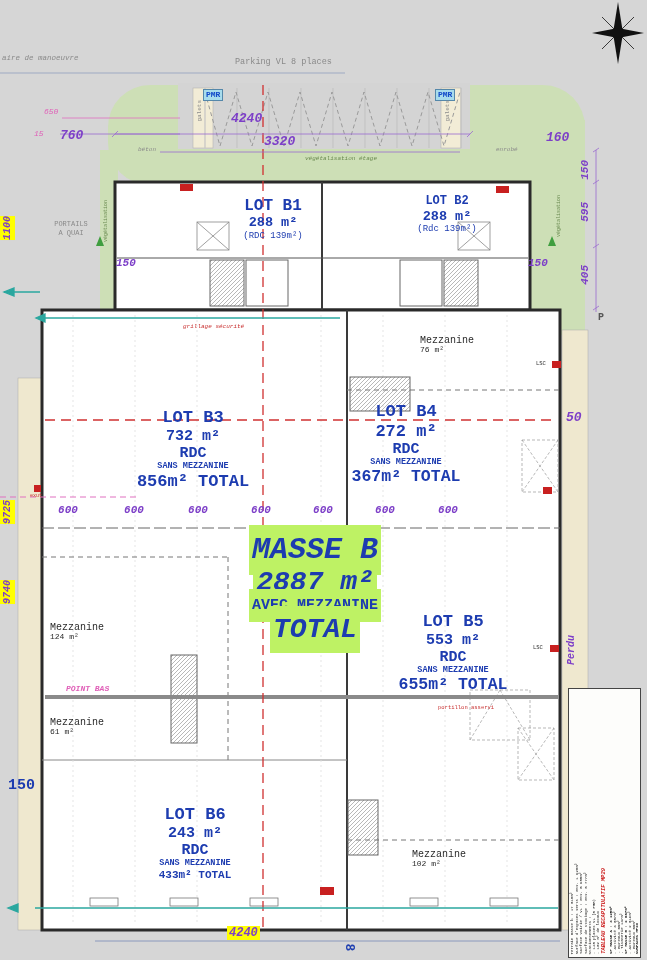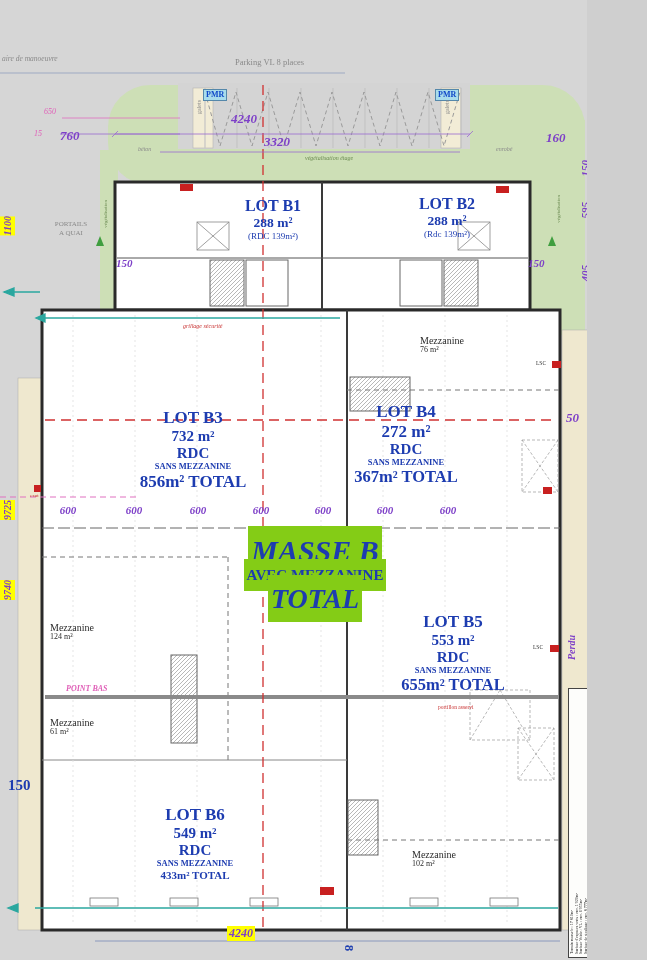--- a/index.html
+++ b/index.html
@@ -1,38 +1,38 @@
 <!DOCTYPE html>
 <html><head>
 <meta charset="utf-8">
 <style>
   *{margin:0;padding:0;box-sizing:border-box}
   body{background:#cfcfcf}
-  .canvas{position:relative;width:587px;height:960px;background:#d6d6d6;
-    font-family:Liberation Serif, serif;overflow:hidden}
+  .canvas{position:relative;width:647px;height:960px;background:#d6d6d6;
+    font-family:Liberation Mono, monospace;overflow:hidden}
   .abs{position:absolute}
   .ctr{text-align:center}
   .it{font-style:italic}
   .b{font-weight:bold}
   .dim{color:#7d3fc8;font-weight:bold;font-style:italic}
   .pink{color:#e060b8;font-style:italic}
   .ylw{background:#ffff00;padding:0 2px}
   .lot{color:#1d3cb0;font-weight:bold;text-align:center;line-height:1.15}
   .gray{color:#8a8a8a}
   .grn{color:#6a8a50}
   .red{color:#c83030}
   .mezz{color:#2b2b2b;text-align:left;line-height:1.1}
   .vt{writing-mode:vertical-rl;transform:rotate(180deg);white-space:nowrap}
   .pmr{background:#a8dcec;color:#1048c8;font-weight:bold;font-size:8px;
     border:0.5px solid #5588aa;padding:0 2px;line-height:10px}
   .panel{position:absolute;left:568px;top:688px;width:73px;height:270px;
     background:#fdfdfb;border:1px solid #444;overflow:hidden}
   .panel .vt{position:absolute;bottom:3px;font-size:4px;color:#222;line-height:1}
   .masse-line{display:block;margin:1px 0}
-  .masse-line span{background:#84cc16;padding:8px 3px}
+  .masse-line span{background:#bef264;padding:8px 3px}
 </style>
 </head>
 <body>
 
 <div class="canvas">
 
   <svg class="abs" style="left:0;top:0" width="647" height="960" viewBox="0 0 647 960">
     <defs>
       <pattern id="hatch" width="4" height="4" patternUnits="userSpaceOnUse">
         <path d="M0 4 L4 0" stroke="#888" stroke-width="0.6"></path>
@@ -217,21 +217,21 @@
   <div class="abs dim ctr" style="left:309px;top:504px;width:28px;font-size:11px">600</div>
   <div class="abs dim ctr" style="left:371px;top:504px;width:28px;font-size:11px">600</div>
   <div class="abs dim ctr" style="left:434px;top:504px;width:28px;font-size:11px">600</div>
 
   <div class="abs lot" style="left:213px;top:197px;width:120px">
     <div style="font-size:16px">LOT B1</div>
     <div style="font-size:13.5px">288 m²</div>
     <div style="font-size:9px;font-weight:normal">(RDC 139m²)</div>
   </div>
   <div class="abs lot" style="left:387px;top:195px;width:120px">
-    <div style="font-size:16px">LOT B2</div>
+    <div style="font-size:12px">LOT B2</div>
     <div style="font-size:13.5px">288 m²</div>
     <div style="font-size:9px;font-weight:normal">(Rdc 139m²)</div>
   </div>
 
   <div class="abs gray ctr" style="left:40px;top:220px;width:62px;font-size:7px;line-height:1.3">
     <div>PORTAILS</div>
     <div>A QUAI</div>
   </div>
 
   <div class="abs red it" style="left:183px;top:323px;font-size:6px">grillage sécurité</div>
@@ -269,28 +269,29 @@
   </div>
   <div class="abs lot" style="left:393px;top:612px;width:120px">
     <div style="font-size:17px">LOT B5</div>
     <div style="font-size:15px">553 m²</div>
     <div style="font-size:15px">RDC</div>
     <div style="font-size:8.5px">SANS MEZZANINE</div>
     <div style="font-size:16.5px">655m² TOTAL</div>
   </div>
   <div class="abs lot" style="left:135px;top:805px;width:120px">
     <div style="font-size:17px">LOT B6</div>
-    <div style="font-size:15px">549 m²</div>
+    <div style="font-size:15px">243 m²</div>
     <div style="font-size:15px">RDC</div>
     <div style="font-size:8.5px">SANS MEZZANINE</div>
     <div style="font-size:11px">433m² TOTAL</div>
   </div>
 
   <div class="abs ctr" style="left:230px;top:534px;width:170px;color:#1d3cb0;font-weight:bold;font-style:italic;line-height:1.05">
     <span class="masse-line" style="font-size:30px"><span>MASSE B</span></span>
+    <span class="masse-line" style="font-size:28px"><span>2887 m²</span></span>
     <span class="masse-line" style="font-size:15px;font-style:normal"><span>AVEC MEZZANINE</span></span>
     <span class="masse-line" style="font-size:28px"><span>TOTAL</span></span>
   </div>
 
   <div class="abs" style="left:536px;top:360px;font-size:5.5px;color:#333">LSC</div>
   <div class="abs" style="left:533px;top:644px;font-size:5.5px;color:#333">LSC</div>
   <div class="abs red" style="left:30px;top:493px;font-size:5px">exut</div>
   <div class="abs pink b" style="left:66px;top:684px;font-size:8px">POINT BAS</div>
   <div class="abs vt dim" style="left:566px;top:635px;font-size:10px">Perdu</div>
   <div class="abs red" style="left:438px;top:704px;font-size:5.5px">portillon asservi</div>

